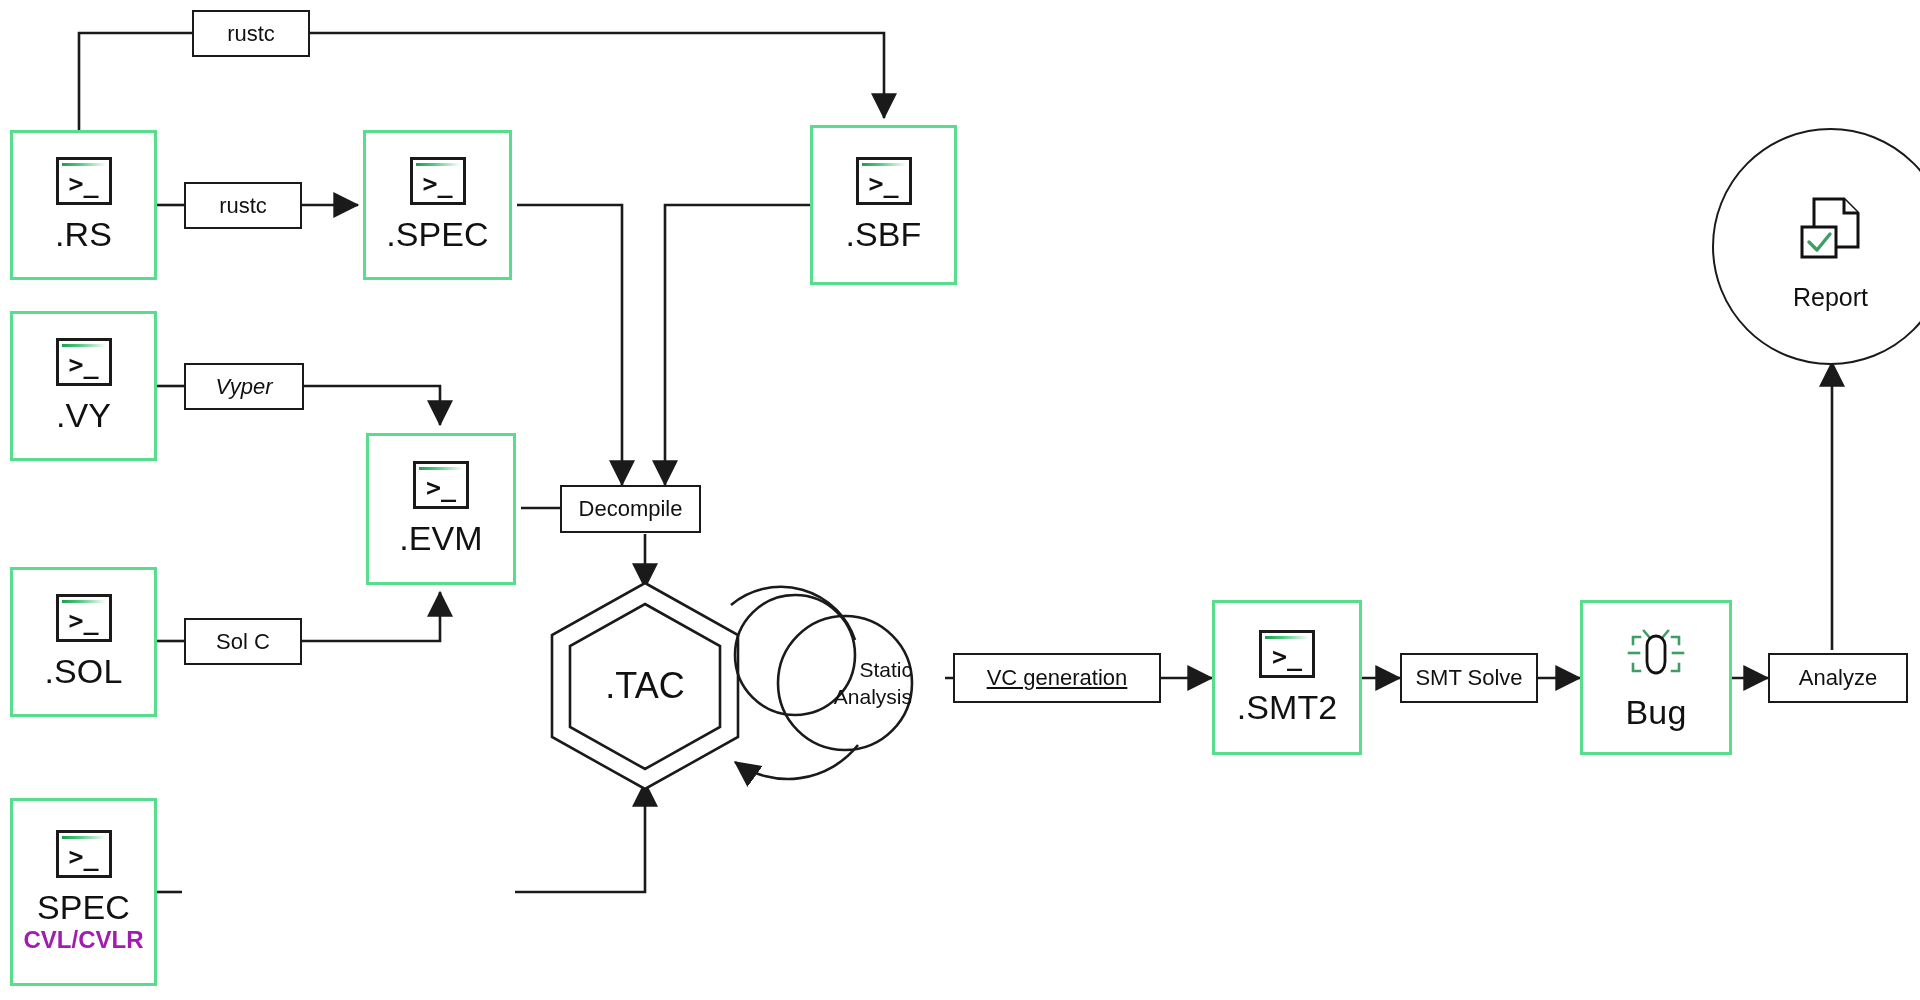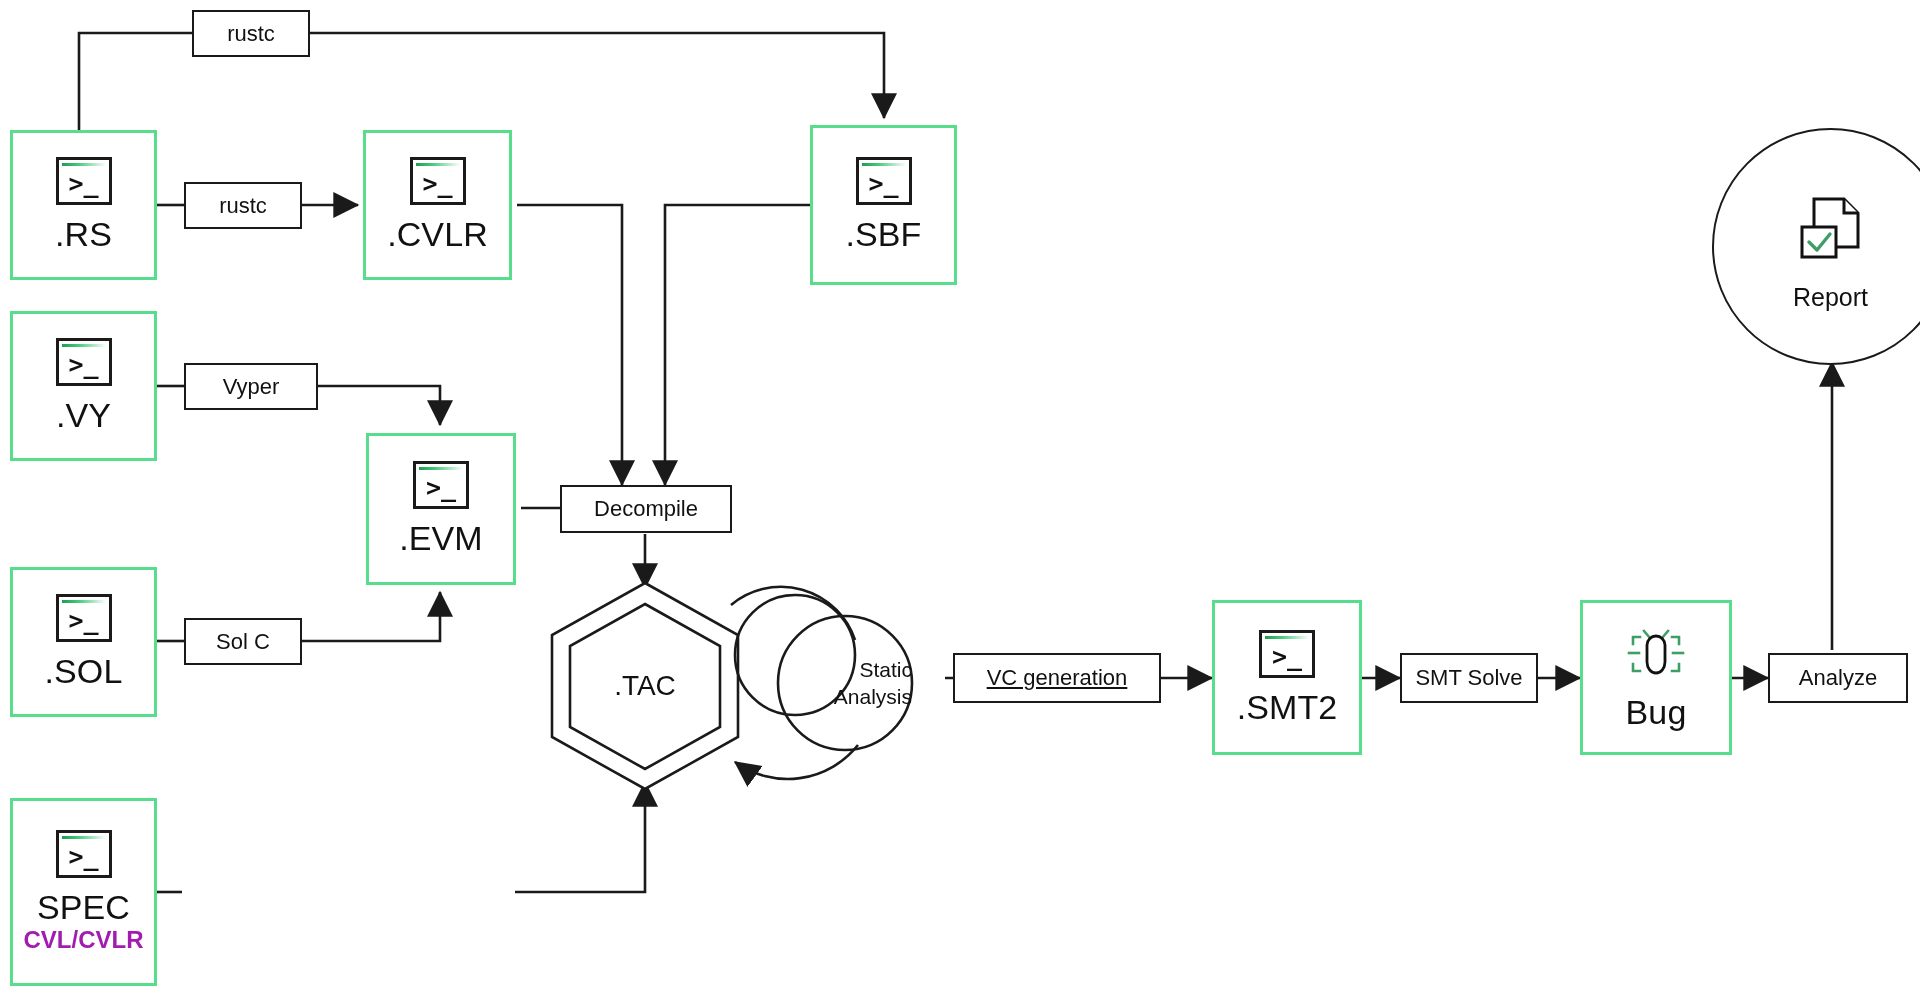--- a/index.html
+++ b/index.html
@@ -108,21 +108,21 @@
       <div class="prompt">&gt;_</div>
     </div>
     <div class="cap">.RS</div>
   </div>
 
   <div class="node card" style="left:363px;top:130px;width:149px;height:150px;">
     <div class="term">
       <div class="bar"></div>
       <div class="prompt">&gt;_</div>
     </div>
-    <div class="cap">.CVLR</div>
+    <div class="cap">.SPEC</div>
   </div>
 
   <div class="node card" style="left:810px;top:125px;width:147px;height:160px;">
     <div class="term">
       <div class="bar"></div>
       <div class="prompt">&gt;_</div>
     </div>
     <div class="cap">.SBF</div>
   </div>
 
@@ -190,48 +190,48 @@
   </div>
 
   <div class="node pbox" style="left:192px;top:10px;width:118px;height:47px;">
       <span>rustc</span>
     </div>
 
   <div class="node pbox" style="left:184px;top:182px;width:118px;height:47px;">
       <span>rustc</span>
     </div>
 
-  <div class="node pbox" style="left:184px;top:363px;width:134px;height:47px;">
+  <div class="node pbox" style="left:184px;top:363px;width:120px;height:47px;font-style:italic;">
       <span>Vyper</span>
     </div>
 
   <div class="node pbox" style="left:184px;top:618px;width:118px;height:47px;">
       <span>Sol C</span>
     </div>
 
-  <div class="node pbox" style="left:560px;top:485px;width:172px;height:48px;align-items:center;">
+  <div class="node pbox" style="left:560px;top:485px;width:141px;height:48px;align-items:center;">
       <span>Decompile</span>
     </div>
 
 
   <div class="node pbox" style="left:953px;top:653px;width:208px;height:50px;text-decoration:underline;">
       <span>VC generation</span>
     </div>
 
   <div class="node pbox" style="left:1400px;top:653px;width:138px;height:50px;">
       <span>SMT Solve</span>
     </div>
 
   <div class="node pbox" style="left:1768px;top:653px;width:140px;height:50px;align-items:center;">
       <span>Analyze</span>
     </div>
 
   <div class="node" style="left:552px;top:583px;width:186px;height:206px;">
     <div style="position:absolute;left:0;right:0;top:50%;transform:translateY(-50%);
-                text-align:center;font-size:28px;color:#111;">.TAC</div>
+                text-align:center;font-size:36px;color:#111;">.TAC</div>
   </div>
 
   <div class="node" style="left:778px;top:616px;width:134px;height:134px;">
     <div style="position:absolute;left:0;right:0;top:50%;transform:translateY(-50%);
                 text-align:right;font-size:21px;line-height:1.3;color:#111;margin-left:8px;">
       <div>Static</div>
       <div>Analysis</div>
     </div>
   </div>
 

